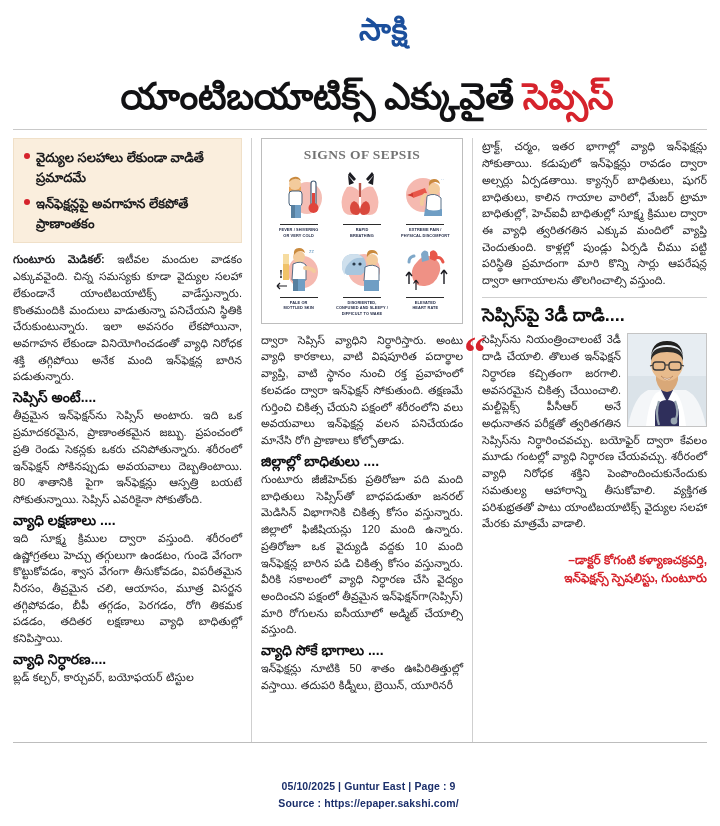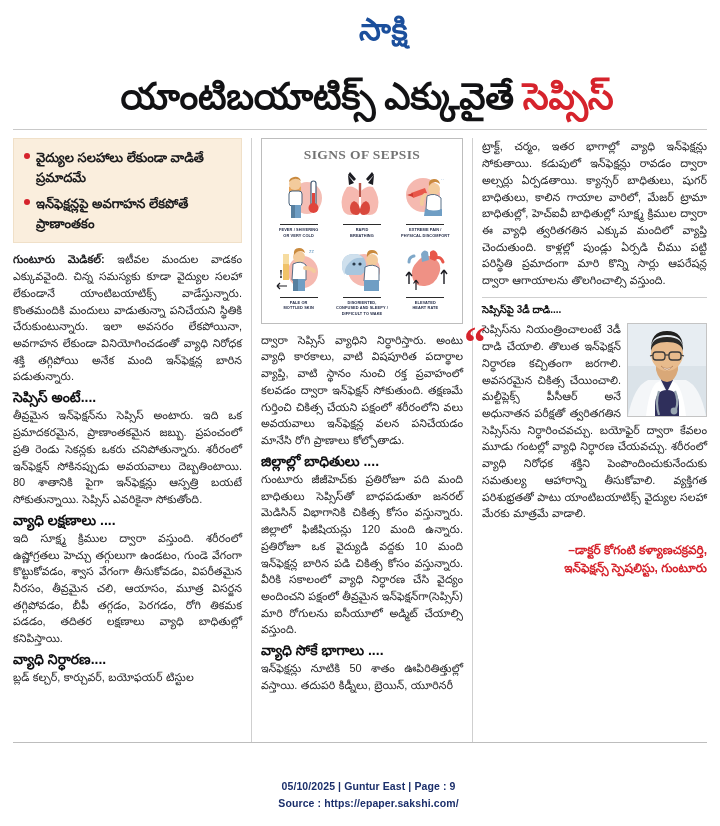--- a/index.html
+++ b/index.html
@@ -175,21 +175,21 @@
     color: #1b2340;
     white-space: pre-line;
   }
 
   
   .quote-divider {
     border-top: 1px solid #cfcfcf;
     margin: 8px 0 6px 0;
   }
   .quote-head {
-    font-size: 10px;
+    font-size: 18px;
     font-weight: bold;
     color: #111;
     margin-bottom: 5px;
     line-height: 1.25;
   }
   .quote-body { position: relative; }
   .quote-mark {
     position: absolute;
     left: -18px;
     top: 6px;

